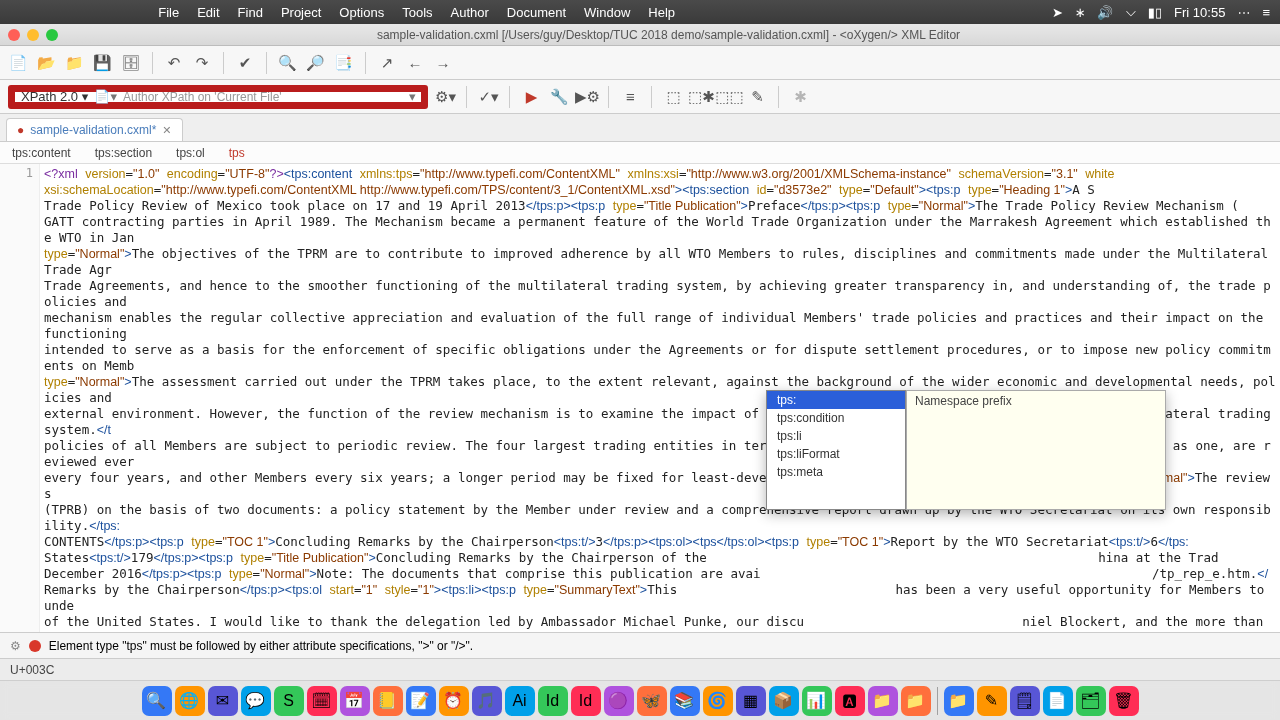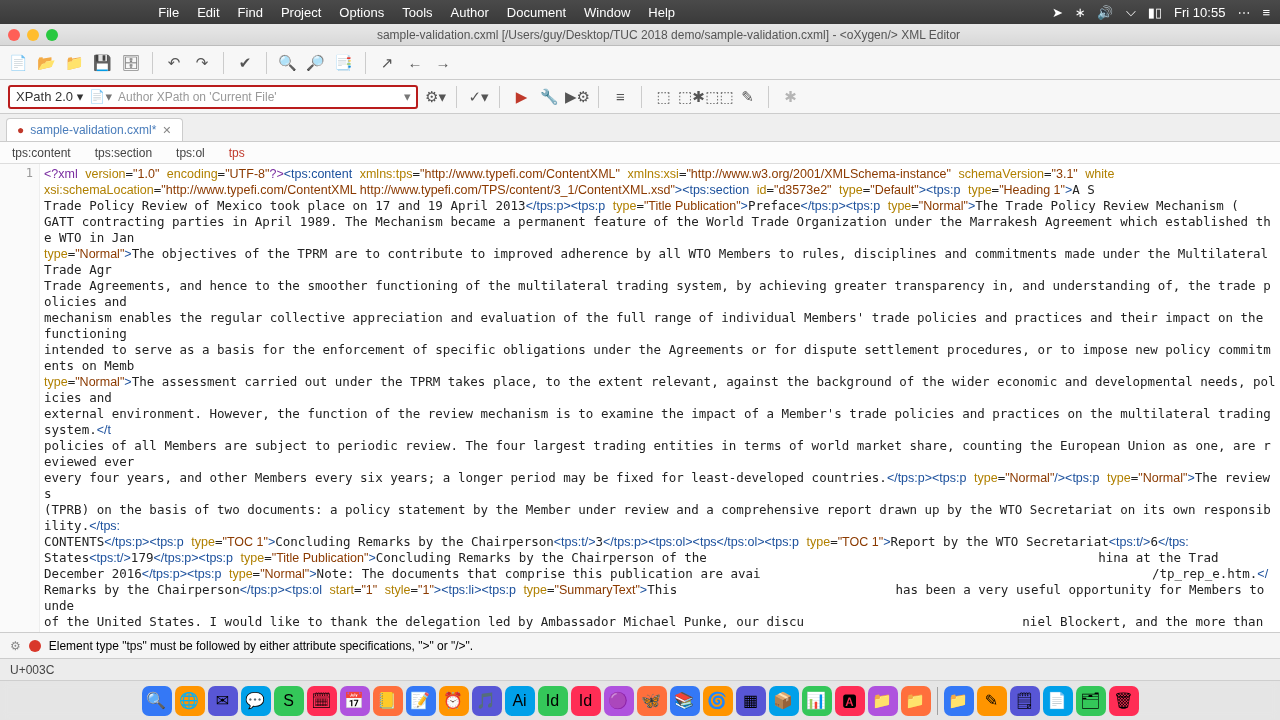--- a/index.html
+++ b/index.html
@@ -14,21 +14,21 @@
 .window { background: #000000; display: flex; flex-direction: column; height: calc(720px - 24px - 40px); }
 .titlebar { height: 22px; background: linear-gradient(#e8e8e8,#d8d8d8); display: flex; align-items: center; padding: 0 8px; gap: 7px; font-size: 12px; color: #555; border-bottom: 1px solid #bcbcbc;}
 .traffic { display: flex; gap: 7px; }
 .traffic span { width: 12px; height: 12px; border-radius: 50%; display: inline-block; }
 .tl-close { background: #ff5f57; } .tl-min { background: #ffbd2e; } .tl-max { background: #28c840; }
 .titlebar .title { flex: 1; text-align: center; }
 
 .toolbar1, .toolbar2 { height: 34px; background: #f7f7f7; border-bottom: 1px solid #ccc; display: flex; align-items: center; padding: 0 8px; gap: 6px; }
 .tb-icon { width: 22px; height: 22px; display:flex; align-items:center; justify-content:center; color:#555; font-size:15px; border-radius:3px; }
 .tb-sep { width:1px; height:22px; background:#ccc; margin:0 4px; }
-.xpath-box { border:2px solid #b91c1c; background:#fff; height:24px; display:flex; align-items:center; padding:0 6px; gap:6px; border-radius:3px; color:#777; }
+.xpath-box { border:7px solid #b91c1c; background:#fff; height:24px; display:flex; align-items:center; padding:0 6px; gap:6px; border-radius:3px; color:#777; }
 .xpath-label { color:#333; font-weight:500; }
 .xpath-input { width: 280px; color:#999; font-size:12px; }
 
 .tabs { height: 28px; background:#efefef; border-bottom:1px solid #ccc; display:flex; align-items:flex-end; padding:0 6px; }
 .tab { background:#fff; border:1px solid #ccc; border-bottom:none; border-radius:4px 4px 0 0; padding:4px 10px; font-size:12px; color:#4a7dbb; display:flex; gap:6px; align-items:center;}
 .tab .x { color:#888; font-size:11px; }
 
 .breadcrumb { height:22px; background:#fcfcfc; border-bottom:1px solid #ddd; display:flex; align-items:center; padding:0 12px; gap:24px; font-size:12px; color:#444;}
 .breadcrumb span.active { color:#c0392b; }
 
@@ -170,20 +170,30 @@
 of the United States. I would like to thank the delegation led by Ambassador Michael Punke, our discu                             niel Blockert, and the more than 60 delegations that h
 written statements with us, for their valuable contributions. =                             years, the United States had stood by its commitment t
 These policies had helped its economy recover from the deep recession since 2008. During this review                             ts had become even more evident. Robust private consum
 continuous economic expansion, and steady job creation had allowed unemployment to be halved since it                             ial crisis. The United States remains the world's top 
 services, and is the number one destination for foreign direct investment.                        Several Members pointed out that globalization had
 through trade. In this connection, the importance of the United States' unilateral trade preferences was highlighted in many interventions, as Members welcomed the reauthorizat
 and the extension of the African Growth and Opportunity Act (AGOA) in 2015. The United States was also encouraged to work on the simplification of rules of origin in line with
 LDCs. =The prompt ratification of the Trade Facilitation Agreement (TFA) in early 2015 by the United States was universally we
 window International Trade Data System (ITDS) which would be fully implemented by the end of this year. Members were well aware of the U.S.' security concerns and its desire t</div>
 
+    <div class="autocomplete">
+      <div class="ac-list" id="aclist">
+          <div class="ac-item sel">tps:</div>
+          <div class="ac-item">tps:condition</div>
+          <div class="ac-item">tps:li</div>
+          <div class="ac-item">tps:liFormat</div>
+          <div class="ac-item">tps:meta</div>
+        </div>
+      <div class="ac-tip">Namespace prefix</div>
+    </div>
   </div>
 
   <div class="statusbar">
     <span style="color:#888">⚙</span>
     <span class="err-dot"></span>
     <span>Element type "tps" must be followed by either attribute specifications, "&gt;" or "/&gt;".</span>
   </div>
 
 
   <div class="pathbar">

